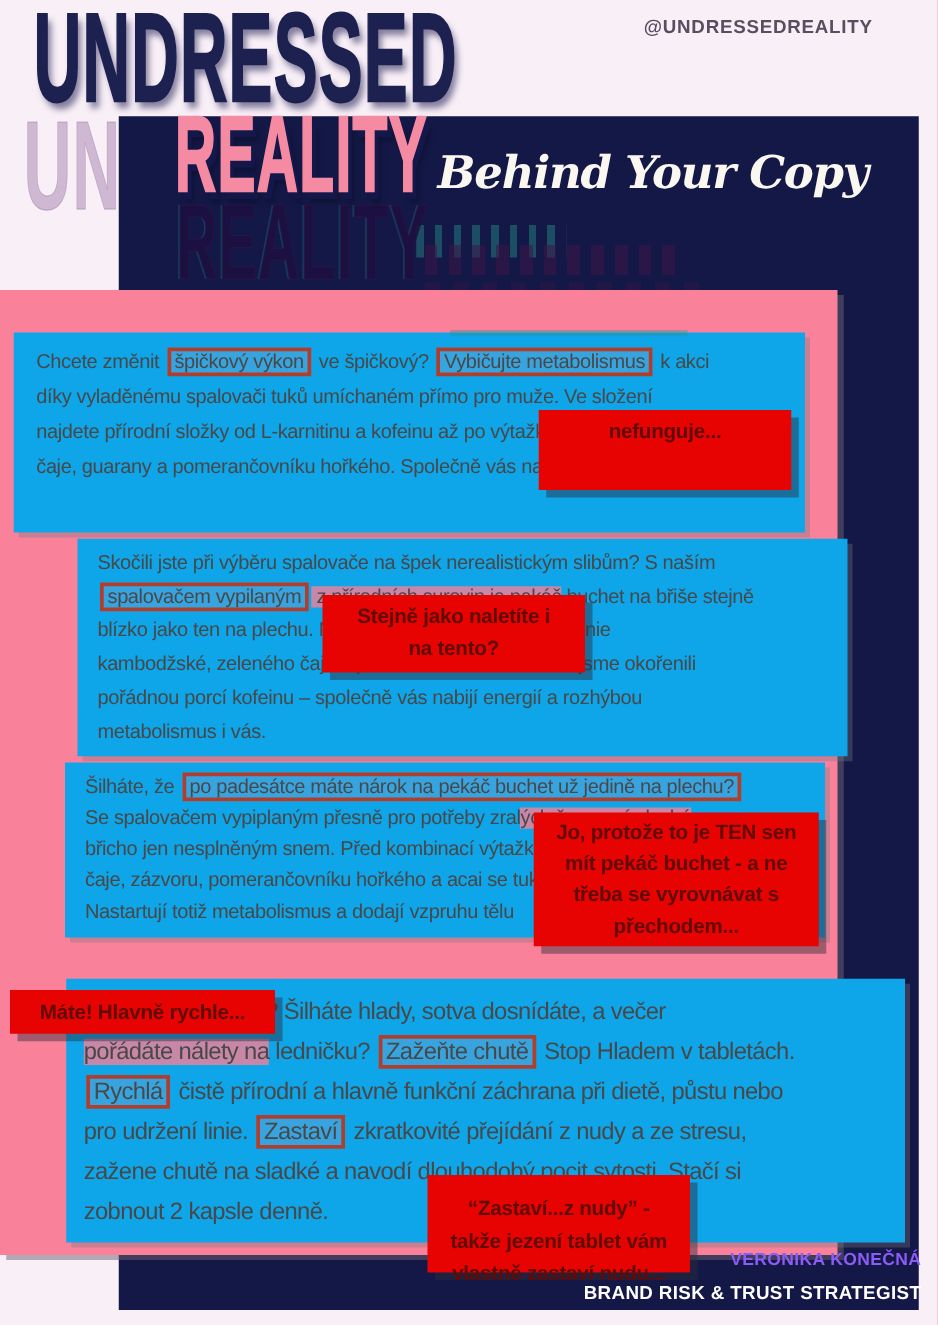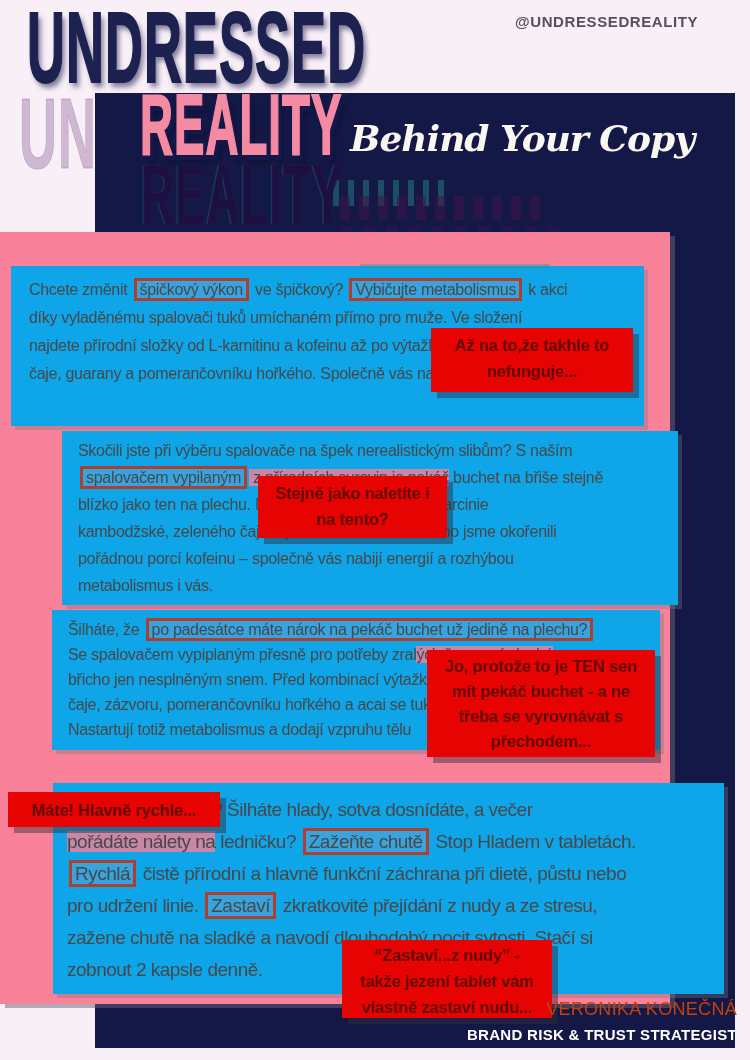--- a/index.html
+++ b/index.html
@@ -79,27 +79,27 @@
   .redact{background:rgba(248,128,150,.8);}
   
   .ann{
     position:absolute;z-index:6;background:var(--red_annotation,#e60301);
     color:var(--annotation_text,#600b04);
     font-weight:bold;font-size:16.5px;line-height:26px;letter-spacing:-.2px;
     text-align:center;padding-top:4px;box-sizing:border-box;
     box-shadow:6px 6px 0 rgba(45,45,55,.45);
   }
   .ann1{left:431px;top:328px;width:202px;height:64px;}
-  .ann2{left:258px;top:476px;width:189px;height:62px;}
+  .ann2{left:258px;top:476px;width:210px;height:62px;}
   .ann3{left:427px;top:650px;width:228px;height:107px;line-height:25px;}
   .ann4{left:8px;top:792px;width:212px;height:35px;line-height:28px;}
-  .ann5{left:342px;top:940px;width:210px;height:78px;padding-top:2px;}
+  .ann5{left:342px;top:940px;width:210px;height:78px;padding-top:14px;}
   
-  .footer-name{position:absolute;right:13px;top:999px;z-index:6;color:#c2410c;
-    font-size:18px;font-weight:normal;letter-spacing:.3px;white-space:nowrap;}
+  .footer-name{position:absolute;right:13px;top:999px;z-index:6;color:#8b5cf6;
+    font-size:14px;font-weight:bold;letter-spacing:.3px;white-space:nowrap;}
   .footer-role{position:absolute;right:13px;top:1026px;z-index:6;color:#ffffff;
     font-size:15px;font-weight:bold;letter-spacing:.3px;white-space:nowrap;}
 </style>
 </head>
 <body>
 
 <div id="page">
 
   <div class="brand1-ghost">UNDRESSED</div>
 
@@ -142,21 +142,20 @@
   <div class="copy-box box4">
       <div class="line"><span class="hidden">Máte hlad na živ</span><span>ot? Šilháte hlady, sotva dosnídáte, a večer</span></div>
       <div class="line"><span class="redact">pořádáte nálety na</span><span> ledničku? </span><span class="hl">Zažeňte chutě</span><span> Stop Hladem v tabletách.</span></div>
       <div class="line"><span class="hl">Rychlá</span><span> čistě přírodní a hlavně funkční záchrana při dietě, půstu nebo</span></div>
       <div class="line"><span>pro udržení linie. </span><span class="hl">Zastaví</span><span> zkratkovité přejídání z nudy a ze stresu,</span></div>
       <div class="line"><span>zažene chutě na sladké a navodí dlouhodobý pocit sytosti. Stačí si</span></div>
       <div class="line"><span>zobnout 2 kapsle denně.</span></div>
     </div>
 
   <div class="ann ann1">
-      <div>Až na to,že takhle to</div>
       <div>nefunguje...</div>
     </div>
   <div class="ann ann2">
       <div>Stejně jako naletíte i</div>
       <div>na tento?</div>
     </div>
   <div class="ann ann3">
       <div>Jo, protože to je TEN sen</div>
       <div>mít pekáč buchet - a ne</div>
       <div>třeba se vyrovnávat s</div>

